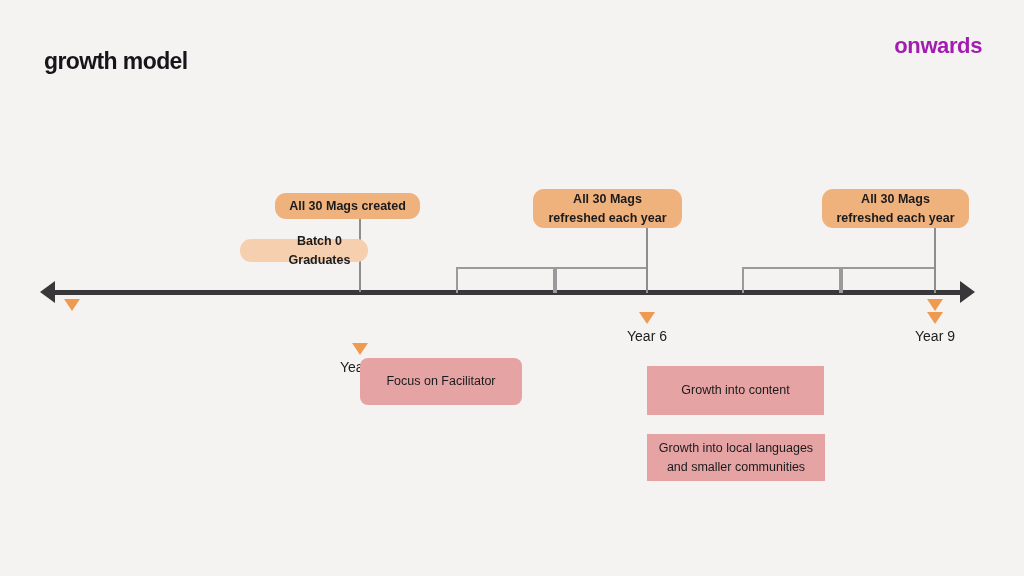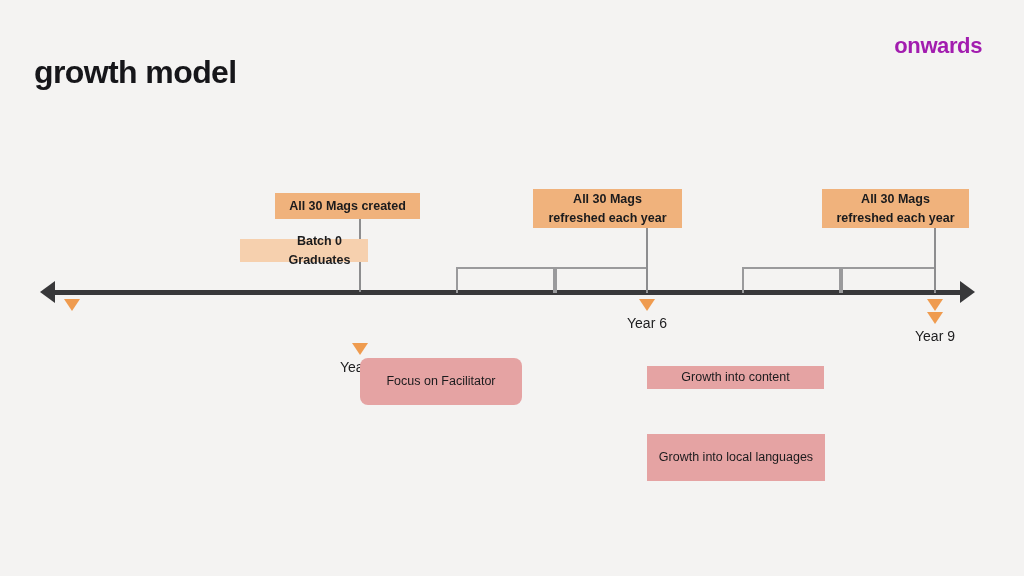--- a/index.html
+++ b/index.html
@@ -16,28 +16,27 @@
   #slide {
     position: relative;
     width: 1024px;
     height: 576px;
     background: #f4f3f2;
   }
 
   
   #page-title {
     position: absolute;
-    left: 34px;
+    left: 44px;
     top: 50px;
-    font-size: 32px;
+    font-size: 23px;
     font-weight: bold;
     letter-spacing: -0.6px;
     color: #16161a;
     line-height: 1;
-    margin-top: 6px;
   }
   #brand-logo {
     position: absolute;
     right: 42px;
     top: 35px;
     font-size: 22px;
     font-weight: bold;
     letter-spacing: -0.4px;
     color: #a21caf;
     line-height: 1;
@@ -122,20 +121,21 @@
     display: flex;
     align-items: center;
     justify-content: center;
     text-align: center;
     font-size: 12.5px;
     line-height: 1.45;
     color: #1b1b1d;
   }
   .callout.strong {
     font-weight: bold;
+    border-radius: 11px;
   }
   .callout.orange-dark { background: #f0b27c; }
   .callout.orange-light { background: #f6d0ae; }
   .callout.pink { background: #e5a3a3; }
 </style>
 </head>
 <body>
 
 <div id="slide">
 
@@ -155,21 +155,21 @@
   <div class="bracket" style="left:841px; top:267px; width:95px; height:26px;"></div>
 
   <div class="stem" style="left:359px; top:218px; height:74px;"></div>
   <div class="stem" style="left:646px; top:228px; height:64px;"></div>
   <div class="stem" style="left:934px; top:228px; height:64px;"></div>
 
   <div class="year-marker" style="left:360px; top:299px;margin-top:44px;">
     <div class="tri"></div>
     <div class="year-label">Year 3</div>
   </div>
-  <div class="year-marker" style="left:647px; top:299px;">
+  <div class="year-marker" style="left:647px; top:312px;">
     <div class="tri"></div>
     <div class="year-label">Year 6</div>
   </div>
   <div class="year-marker" style="left:935px; top:312px;">
     <div class="tri"></div>
     <div class="year-label">Year 9</div>
   </div>
 
   <div class="callout orange-dark strong" style="left:275px; top:193px; width:145px; height:26px;">
     <span>All 30 Mags created</span>
@@ -186,21 +186,22 @@
 
   <div class="callout orange-dark strong" style="left:822px; top:189px; width:147px; height:39px; flex-direction:column;">
     <span>All 30 Mags</span>
     <span>refreshed each year</span>
   </div>
 
   <div class="callout pink" style="left:360px; top:358px; width:162px; height:47px; flex-direction:column;border-radius:8px;">
     <span>Focus on Facilitator</span>
   </div>
 
-  <div class="callout pink" style="left:647px; top:366px; width:177px; height:23px; flex-direction:column;gap:41px;">
+  <div class="callout pink" style="left:647px; top:366px; width:177px; height:49px; flex-direction:column;gap:41px;">
     <span>Growth into content</span>
   </div>
 
   <div class="callout pink" style="left:647px; top:434px; width:178px; height:47px; flex-direction:column;">
     <span>Growth into local languages</span>
+    <span>and smaller communities</span>
   </div>
 
 </div>
 
 </body></html>

